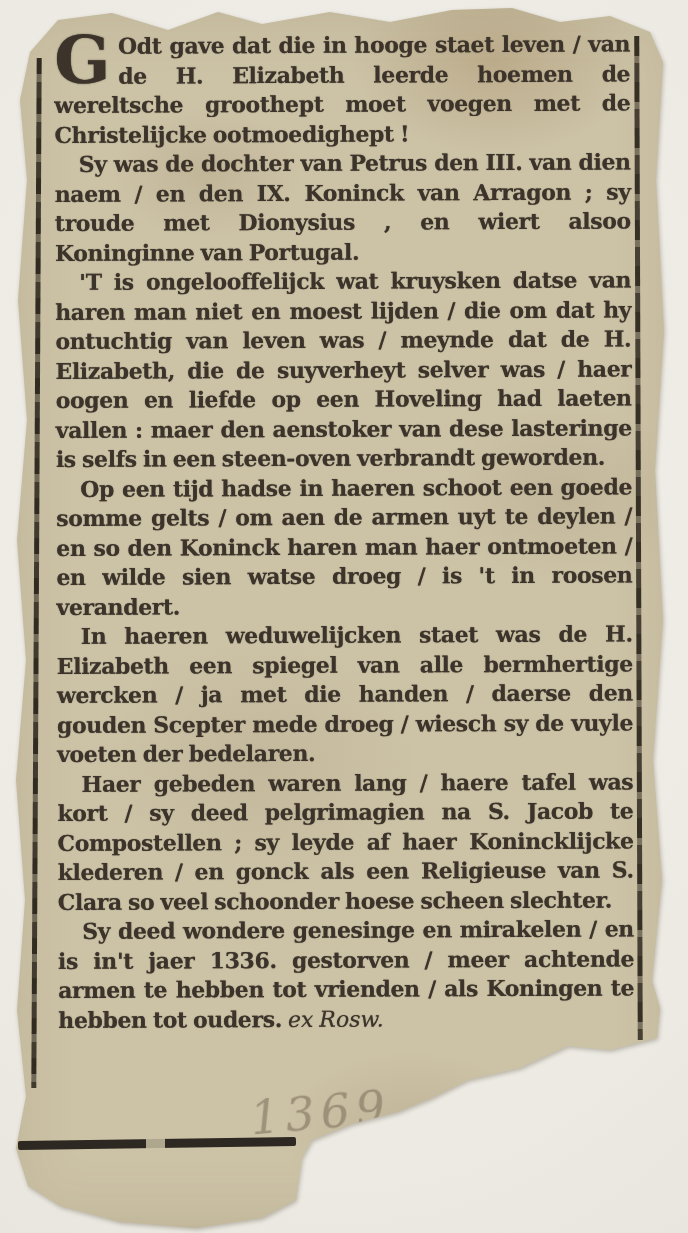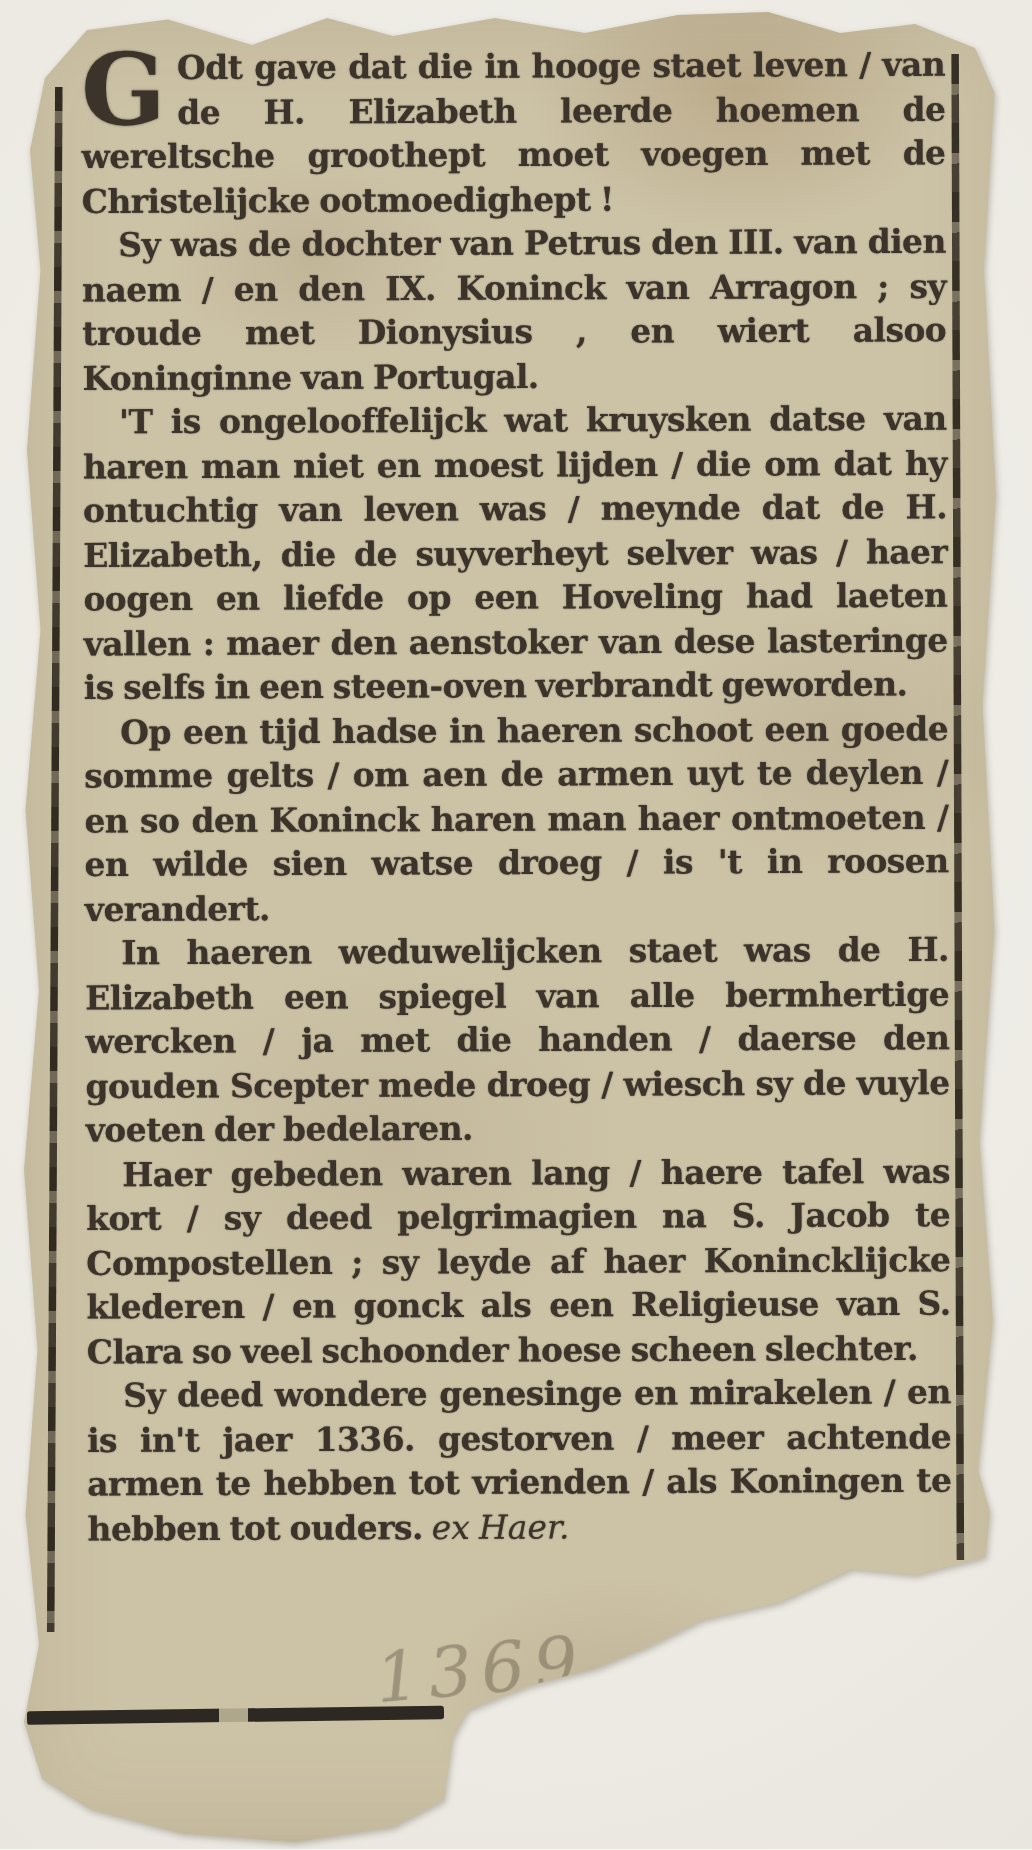--- a/index.html
+++ b/index.html
@@ -139,19 +139,19 @@
     <div class="paper">
       <div class="rule-left"></div>
       <div class="rule-right"></div>
       <div class="textblock">
           <p class="para first"><span class="dropcap">G</span>Odt gave dat die in hooge staet leven / van de H. Elizabeth leerde hoemen de wereltsche groothept moet voegen met de Christelijcke ootmoedighept !</p>
           <p class="para">Sy was de dochter van Petrus den III. van dien naem / en den IX. Koninck van Arragon ; sy troude met Dionysius , en wiert alsoo Koninginne van Portugal.</p>
           <p class="para">'T is ongelooffelijck wat kruysken datse van haren man niet en moest lijden / die om dat hy ontuchtig van leven was / meynde dat de H. Elizabeth, die de suyverheyt selver was / haer oogen en liefde op een Hoveling had laeten vallen : maer den aenstoker van dese lasteringe is selfs in een steen-oven verbrandt geworden.</p>
           <p class="para">Op een tijd hadse in haeren schoot een goede somme gelts / om aen de armen uyt te deylen / en so den Koninck haren man haer ontmoeten / en wilde sien watse droeg / is 't in roosen verandert.</p>
           <p class="para">In haeren weduwelijcken staet was de H. Elizabeth een spiegel van alle bermhertige wercken / ja met die handen / daerse den gouden Scepter mede droeg / wiesch sy de vuyle voeten der bedelaren.</p>
           <p class="para">Haer gebeden waren lang / haere tafel was kort / sy deed pelgrimagien na S. Jacob te Compostellen ; sy leyde af haer Konincklijcke klederen / en gonck als een Religieuse van S. Clara so veel schoonder hoese scheen slechter.</p>
-          <p class="para">Sy deed wondere genesinge en mirakelen / en is in't jaer 1336. gestorven / meer achtende armen te hebben tot vrienden / als Koningen te hebben tot ouders.<em class="attribution"> ex Haer.</em></p>
+          <p class="para">Sy deed wondere genesinge en mirakelen / en is in't jaer 1336. gestorven / meer achtende armen te hebben tot vrienden / als Koningen te hebben tot ouders.<em class="attribution"> ex Rosw.</em></p>
         </div>
       <div class="pencil">1369</div>
       <div class="rule-bottom"></div>
     </div>
   </div>
 </div>
 
 </body></html>

